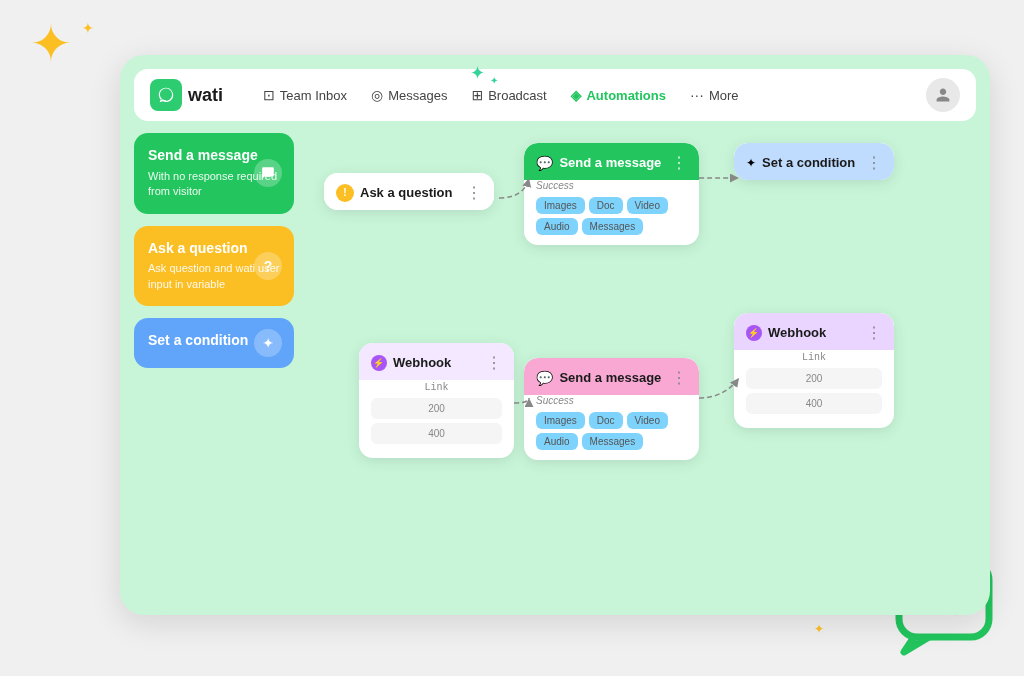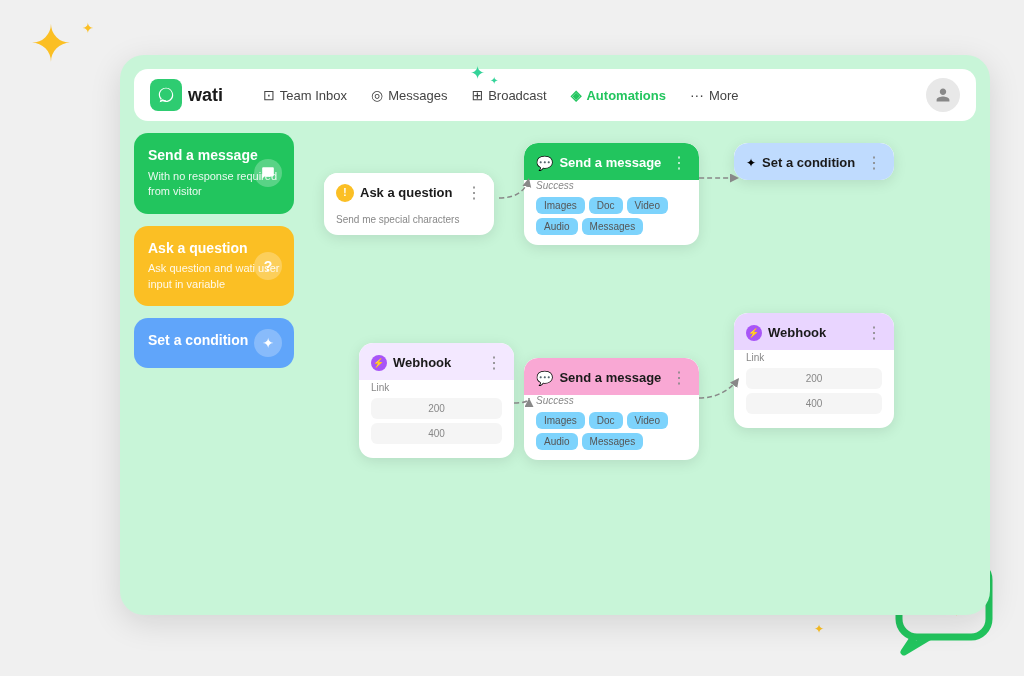--- a/index.html
+++ b/index.html
@@ -346,21 +346,23 @@
       padding: 5px 10px;
       font-size: 10px;
       color: #888;
       margin-bottom: 4px;
       text-align: center;
     }
 
     .webhook-label {
       font-size: 10px;
       color: #888;
+      text-align: center;
       padding: 2px 0 5px;
+      font-family: Liberation Mono, monospace;
     }
 
     
     .arrows-svg {
       position: absolute;
       top: 0;
       left: 0;
       width: 100%;
       height: 100%;
       pointer-events: none;
@@ -507,21 +509,20 @@
     </div>
 
     <div class="flow-node node-ask">
       <div class="node-header">
         <div class="node-title-row">
           <div class="node-ask-question-icon">!</div>
           <span class="node-title">Ask a question</span>
         </div>
         <span class="node-menu">⋮</span>
       </div>
-      <div class="node-sub-text">Send me special characters</div>
     </div>
 
     <div class="flow-node node-send-top">
       <div class="node-header">
         <div class="node-title-row">
           <span class="node-icon" style="color:white;">💬</span>
           <span class="node-title" style="color:white;">Send a message</span>
         </div>
         <span class="node-menu" style="color:rgba(255,255,255,0.8);">⋮</span>
       </div>

